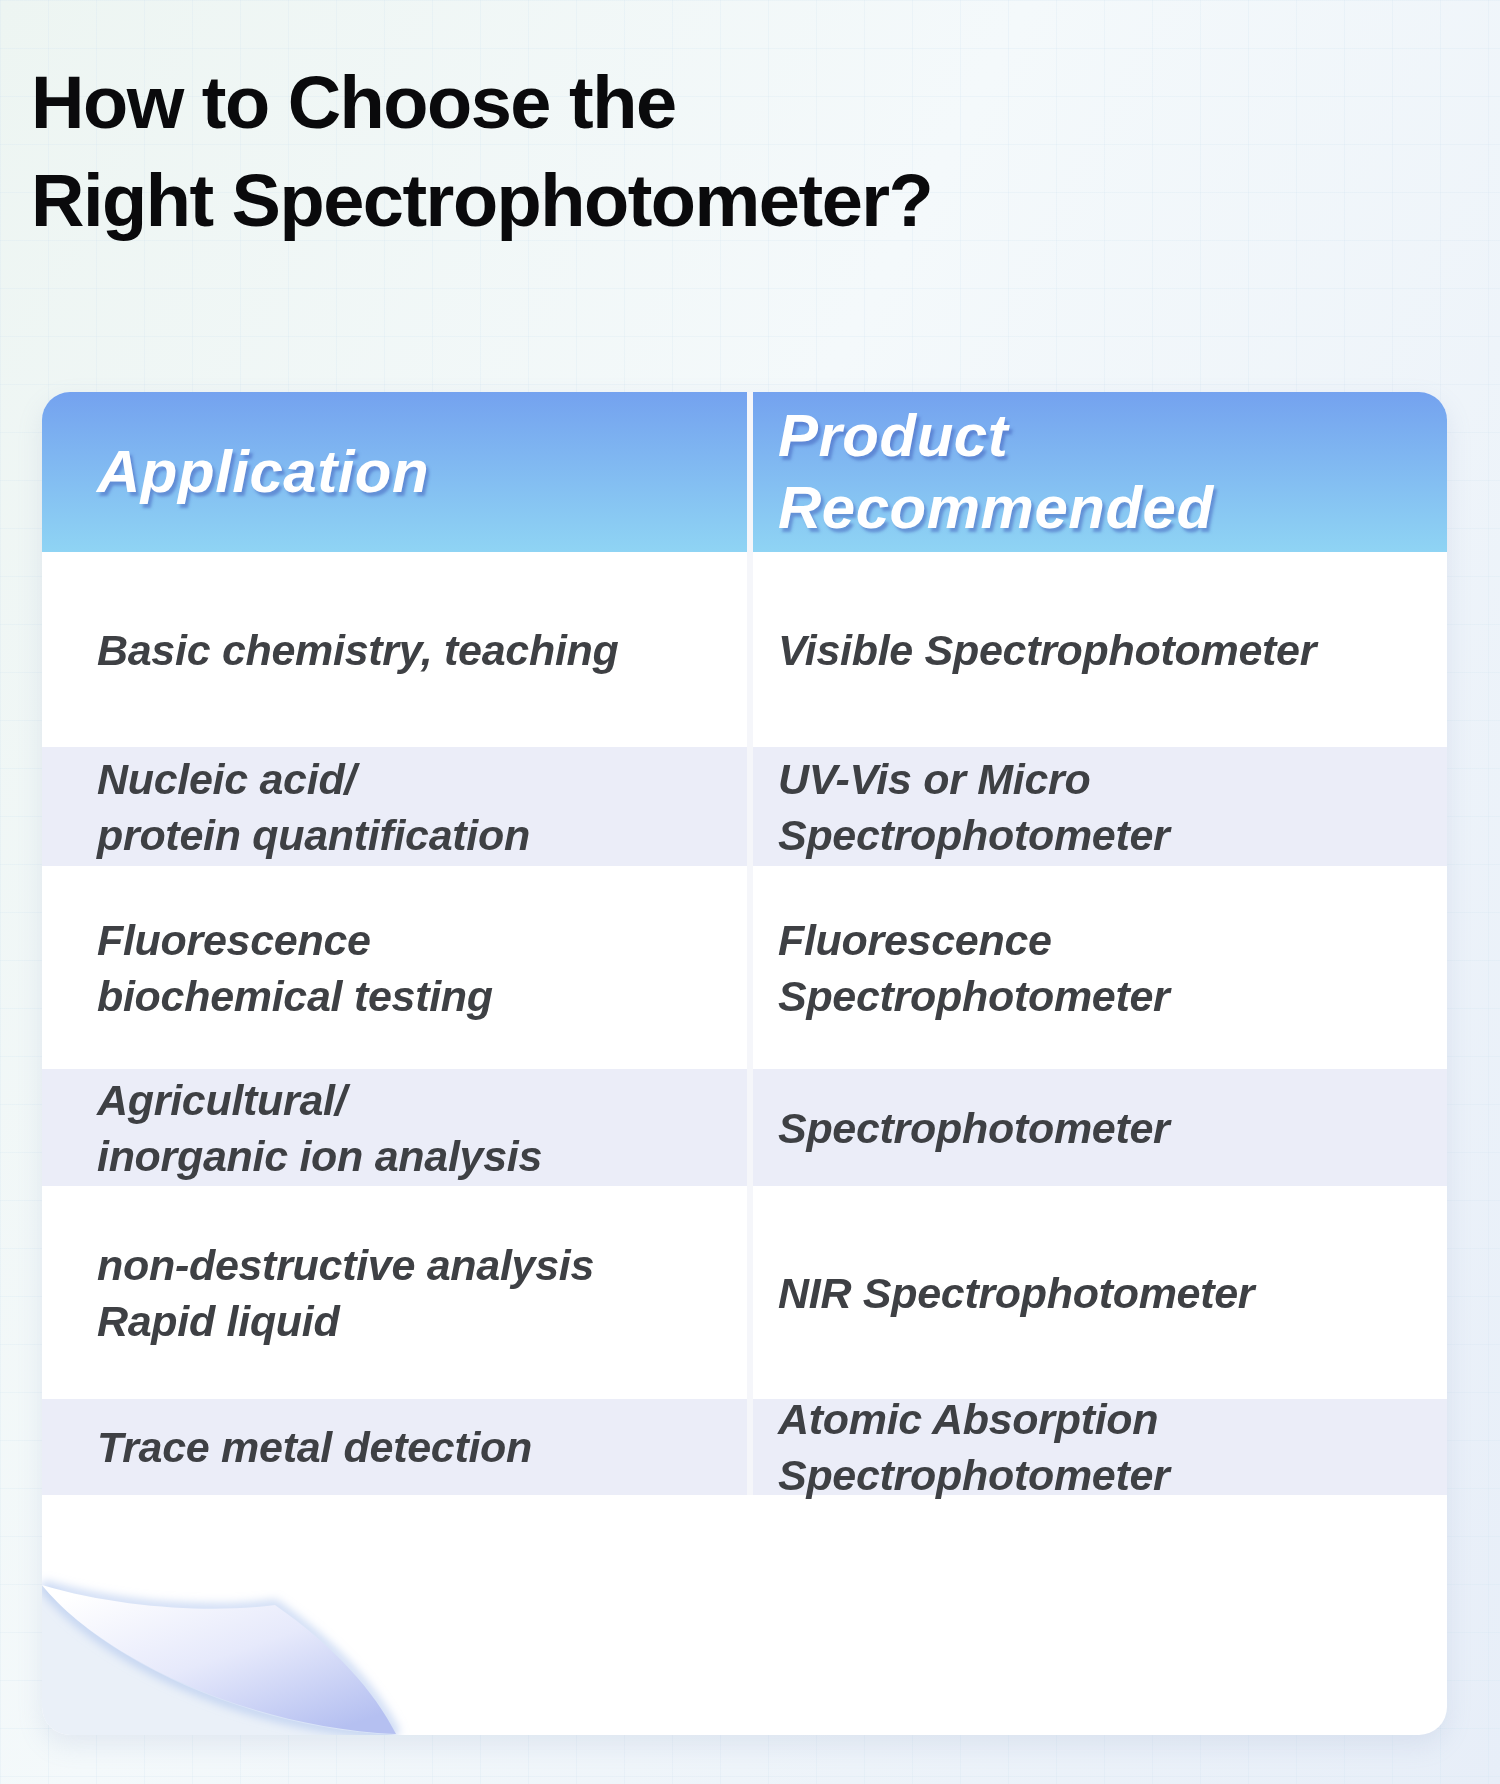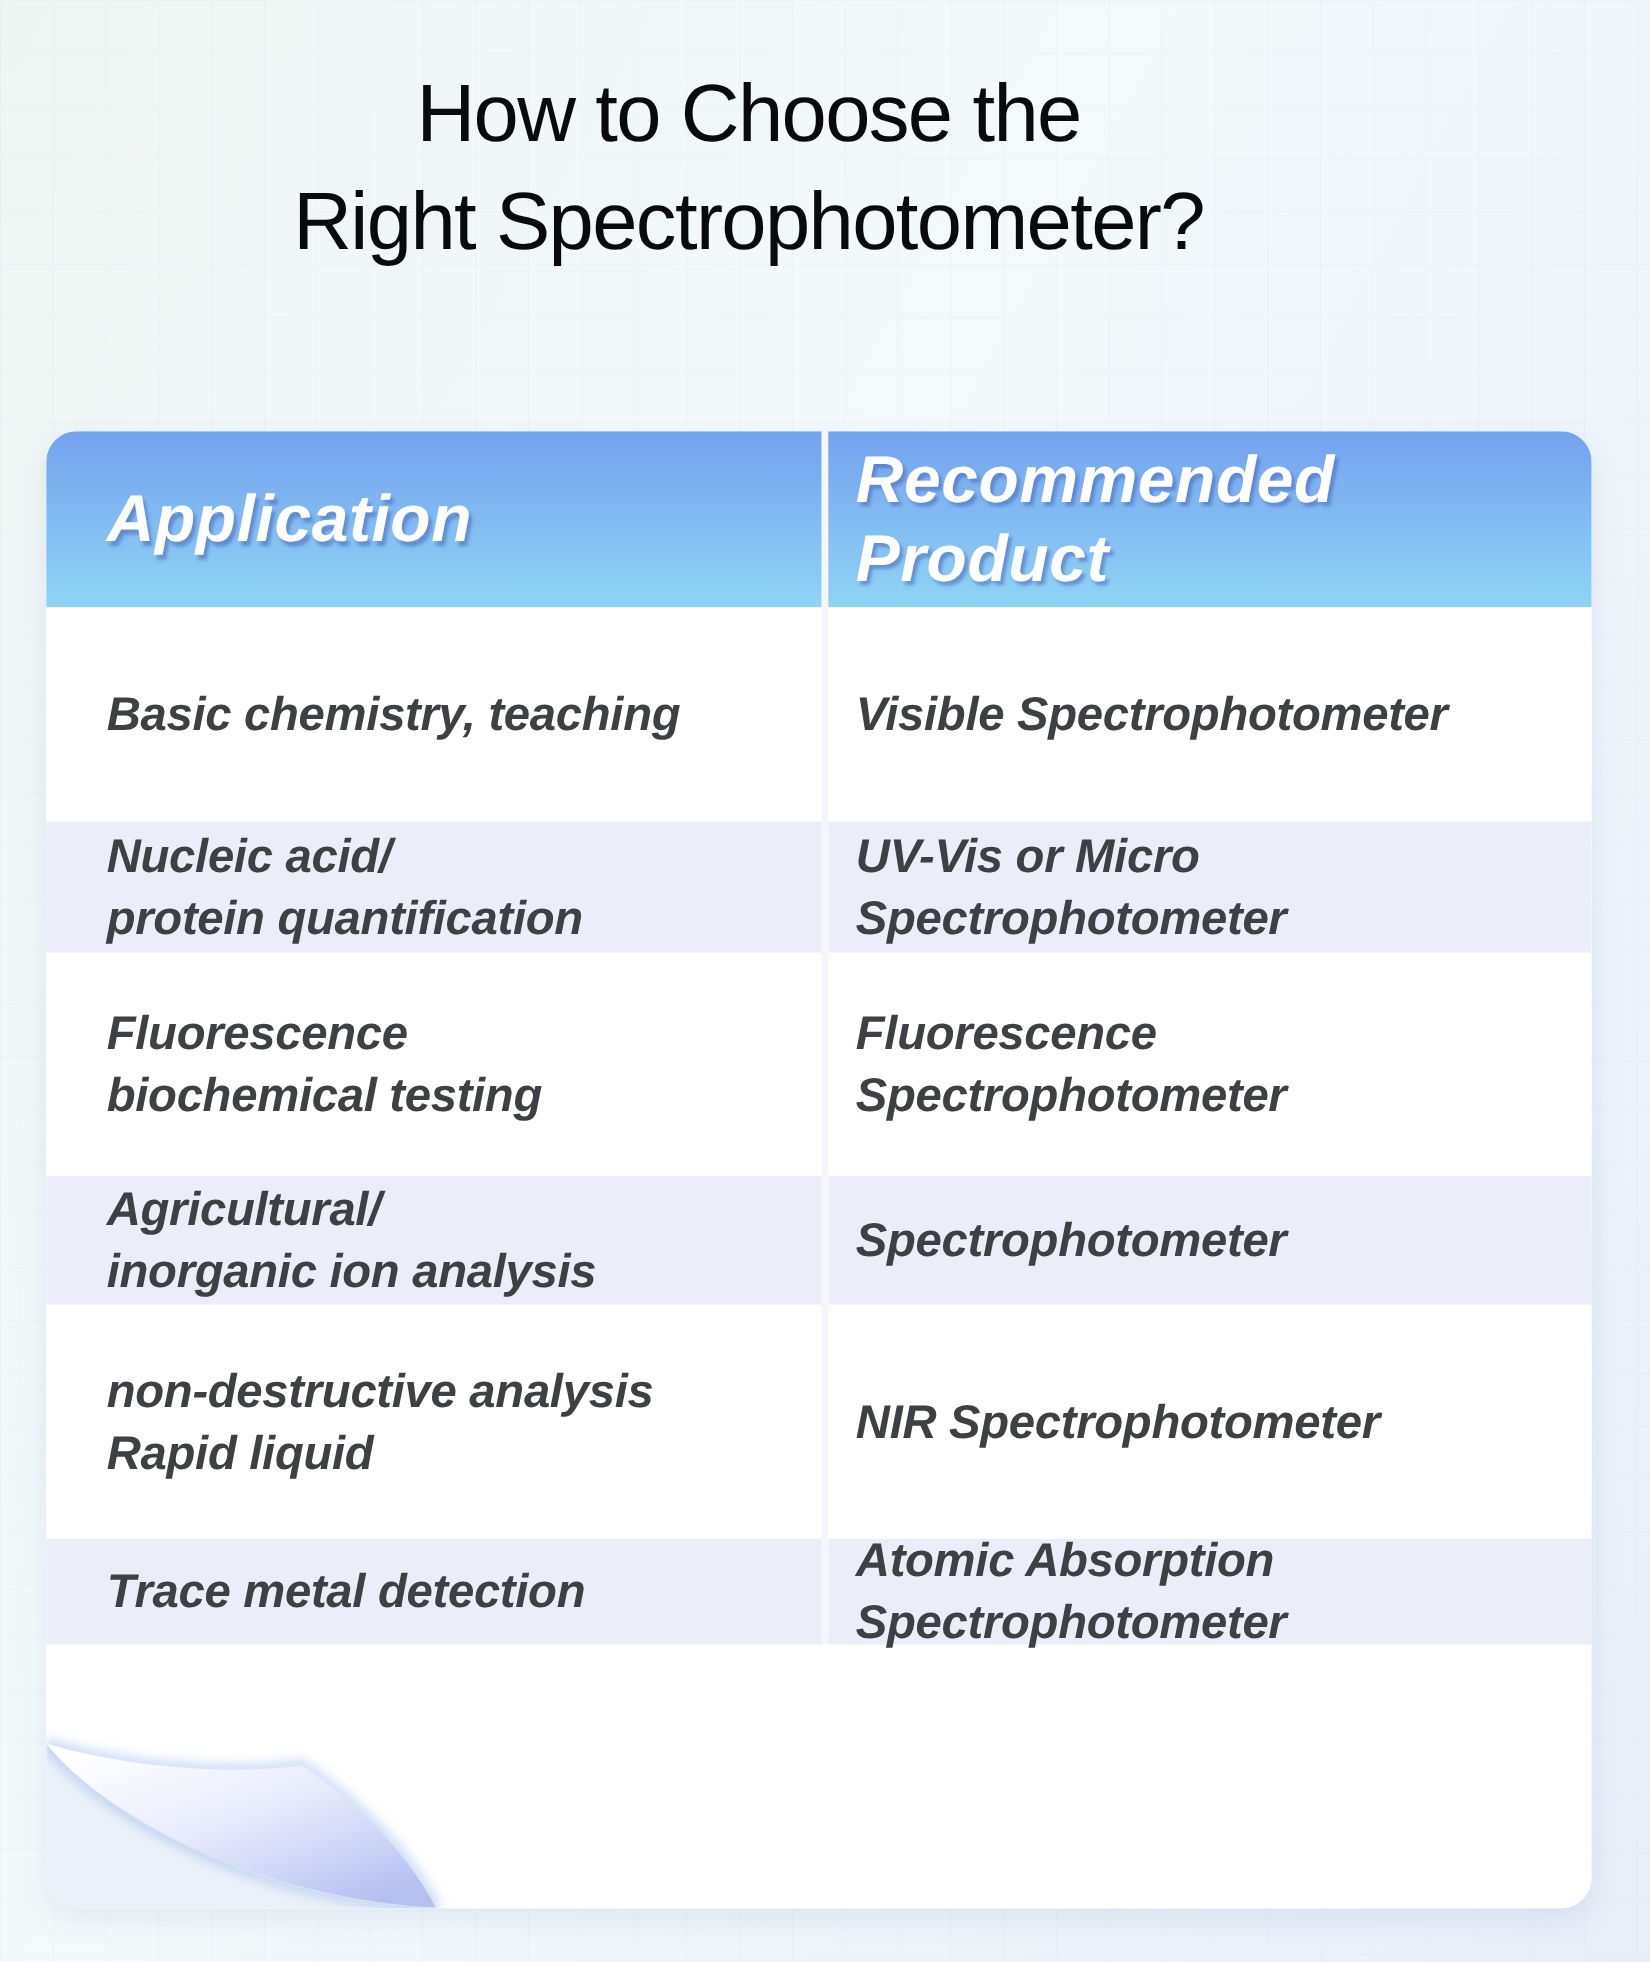--- a/index.html
+++ b/index.html
@@ -11,21 +11,21 @@
   }
   .page::before {
     content:""; position:absolute; inset:0; z-index:0;
     background-image:
       linear-gradient(rgba(205,225,240,0.22) 1px, transparent 1px),
       linear-gradient(90deg, rgba(205,225,240,0.22) 1px, transparent 1px);
     background-size:48px 48px;
   }
   .title {
     position:absolute; top:54px; left:0; width:1330px; z-index:2;
-    text-align:center; font-weight:normal; font-size:74px; line-height:98px;
+    font-weight:bold; font-size:74px; line-height:98px;
     letter-spacing:-1.5px; color:#0a0a0c;padding-left:31px;
   }
   .title .line { display:block; }
 
   .card {
     position:absolute; left:42px; top:392px; width:1405px; height:1343px; z-index:1;
     background:#ffffff; border-radius:28px; overflow:hidden;
     box-shadow:0 10px 26px rgba(130,150,190,0.16);
     font-style:italic;
   }
@@ -62,22 +62,22 @@
   </h1>
 
   <div class="card">
 
     <div class="thead">
       <div class="hc c1">
         <span class="l">Application</span>
       </div>
       <div class="gapcol"></div>
       <div class="hc c2">
+        <span class="l">Product</span>
         <span class="l">Recommended</span>
-        <span class="l">Product</span>
       </div>
     </div>
 
     <div class="trow" style="height:162px">
       <div class="td c1">
         <span class="l">Basic chemistry, teaching</span>
 
       </div>
       <div class="gapcol"></div>
       <div class="td c2">

